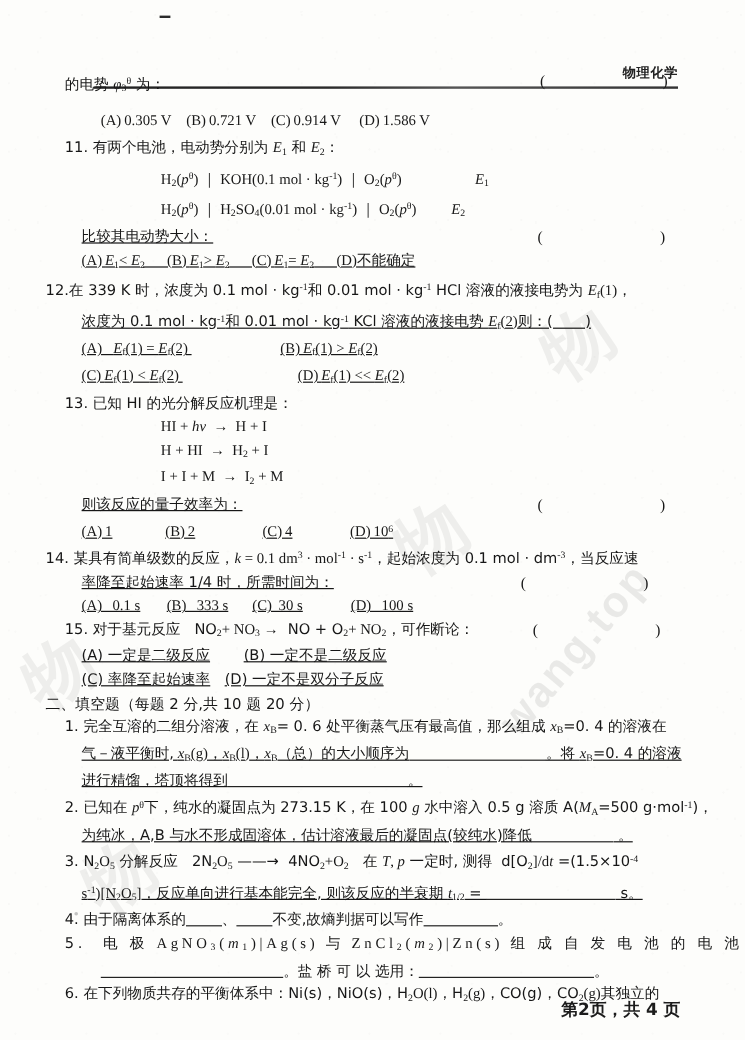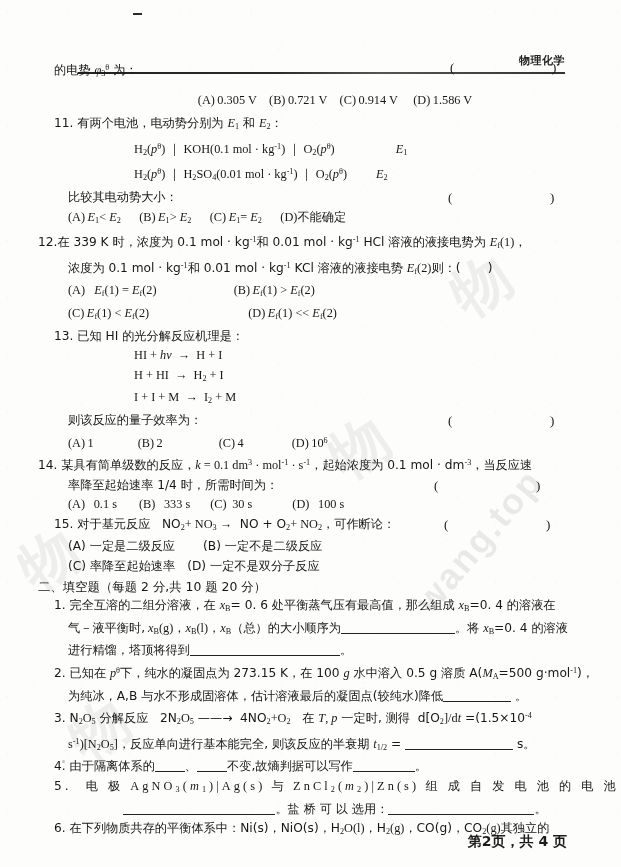--- a/index.html
+++ b/index.html
@@ -112,22 +112,22 @@
     color: #171717;
     font-family: "Liberation Serif", serif;
   }
   .cjk { font-family: "DejaVu Sans", sans-serif; font-size: 12.2px; }
   .ital { font-style: italic; font-family: "Liberation Serif", serif; }
   sub { font-size: 8.2px; vertical-align: -2px; }
   sup { font-size: 8.2px; vertical-align: 4px; }
 
   .ind0 { padding-left: 0px; }
   .ind1 { padding-left: 16px; }
-  .ind2 { padding-left: 30px; }
-  .ind3 { padding-left: 46px; text-align: center; }
+  .ind2 { padding-left: 30px; text-decoration: underline; }
+  .ind3 { padding-left: 46px; }
   .ind4 { padding-left: 96px; }
 
   .paren {
     position: absolute;
     font-size: 13px;
     letter-spacing: 22px;
     color: #171717;
   }
   .blank {
     display: inline-block;

